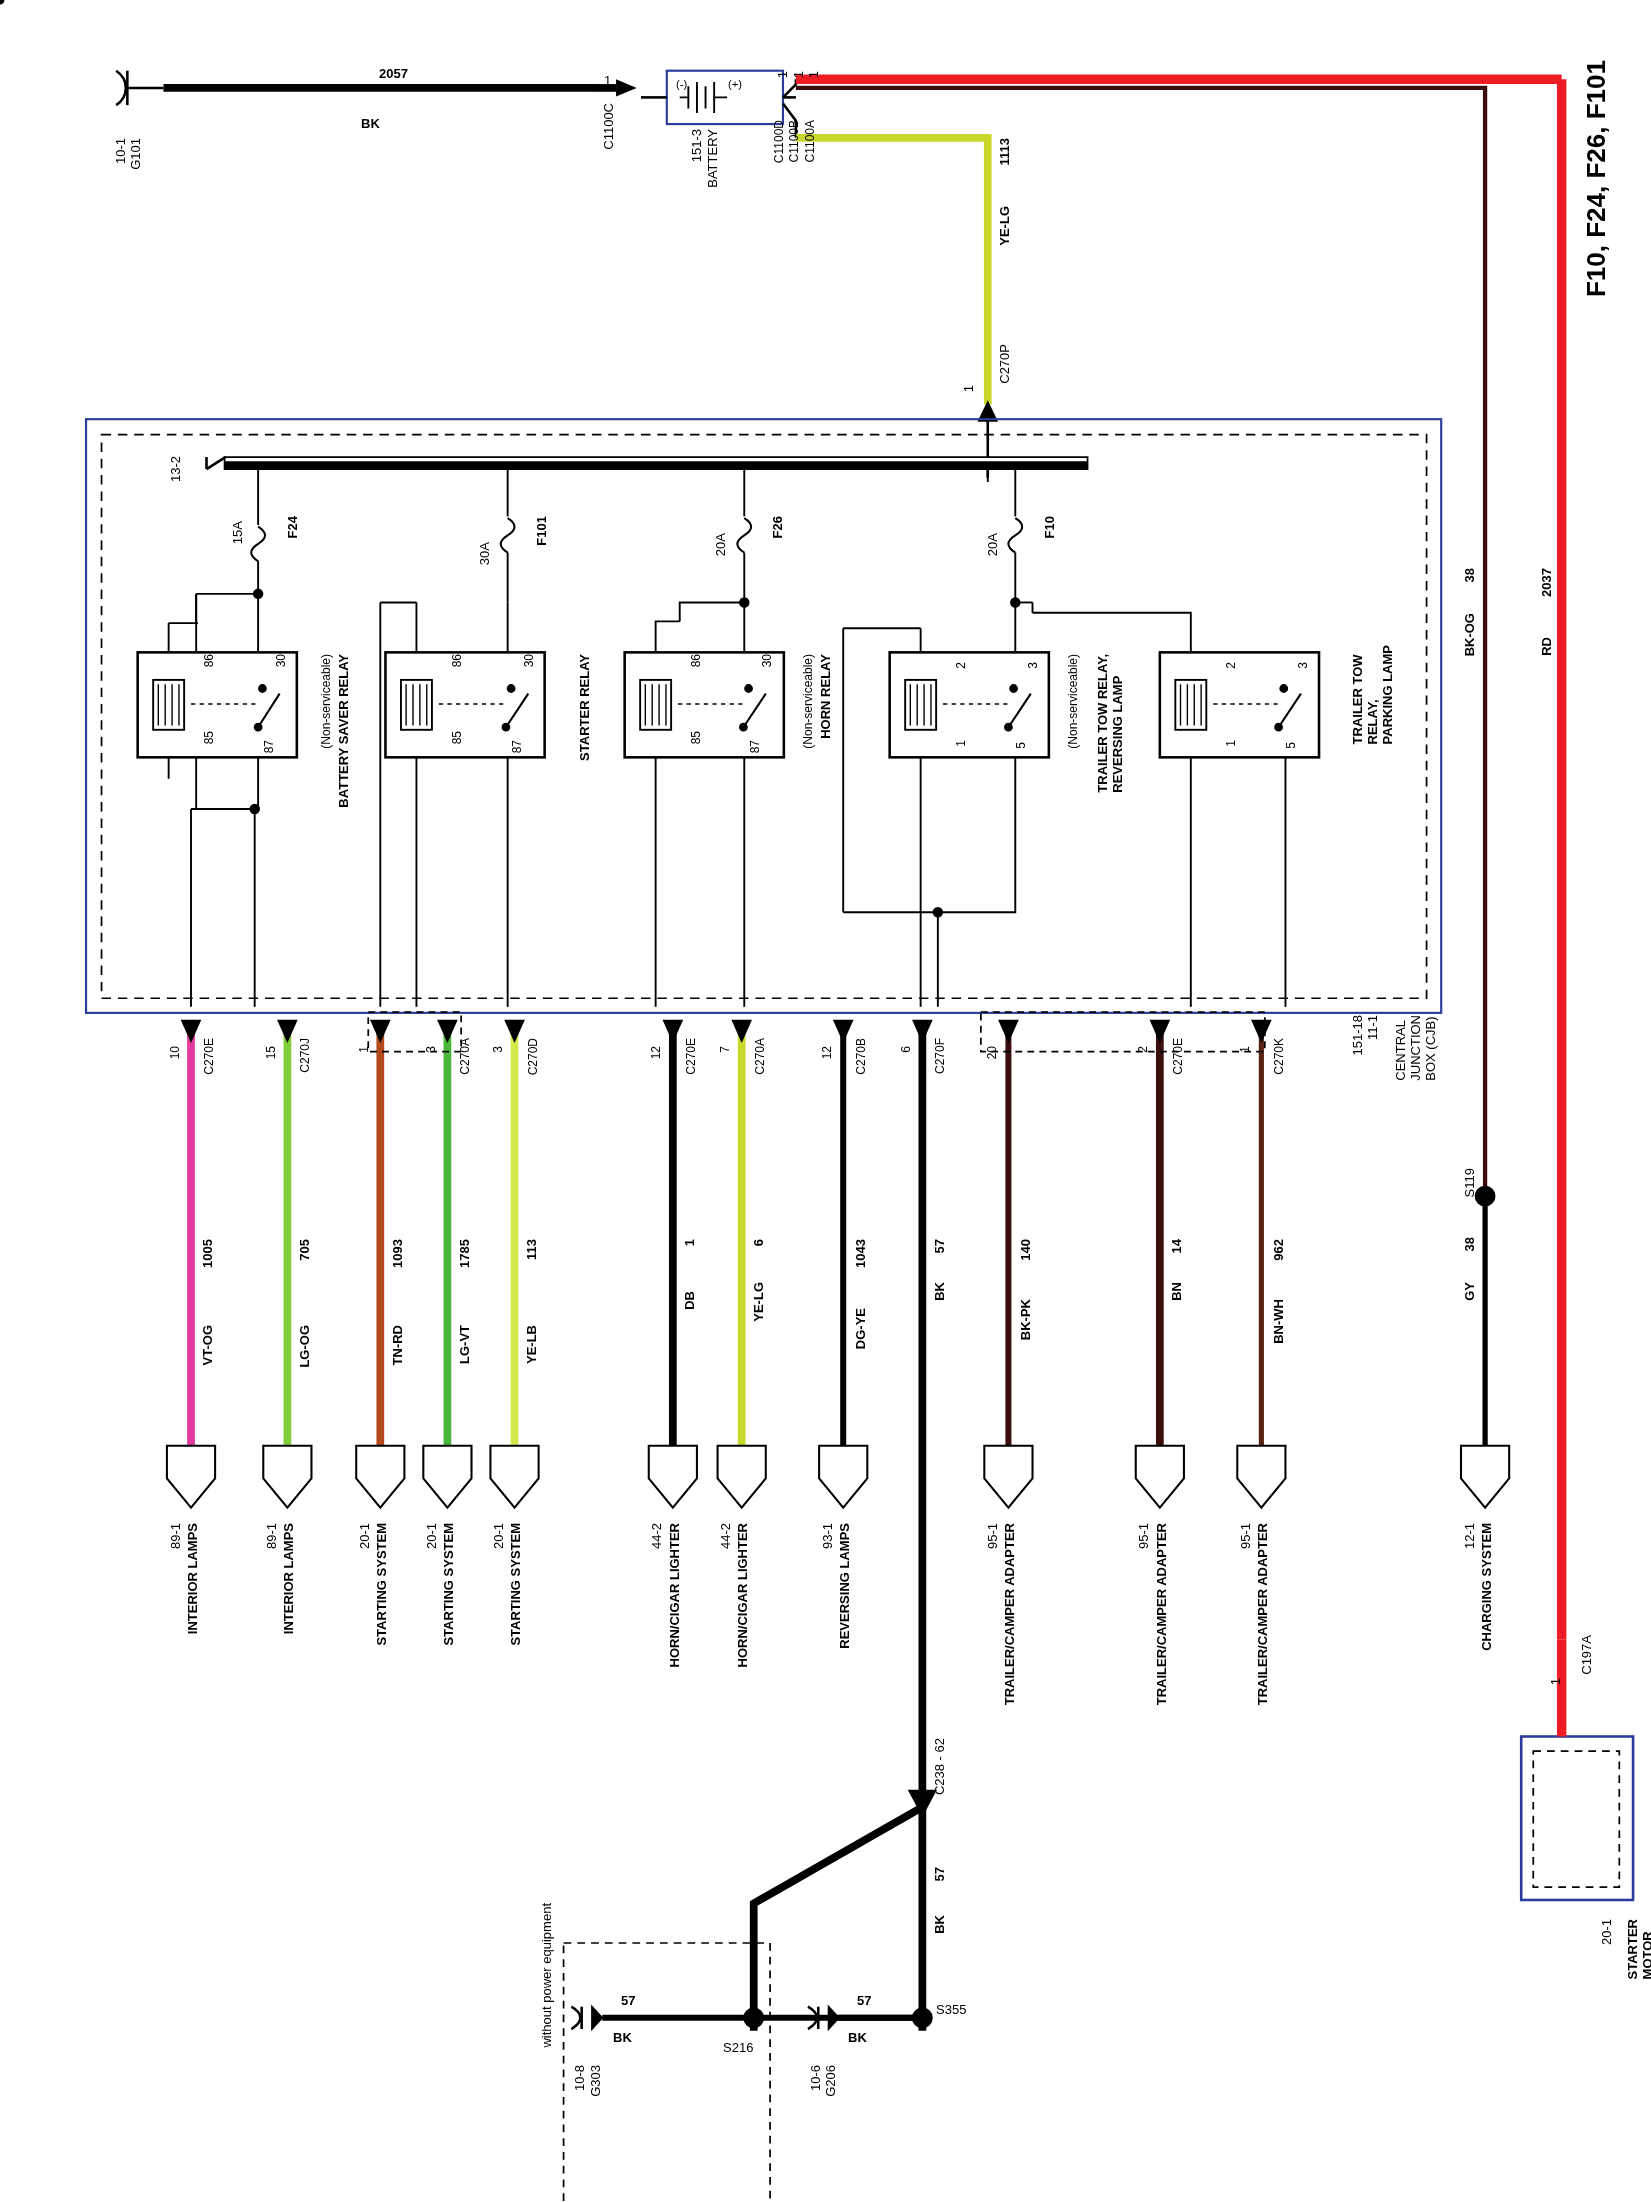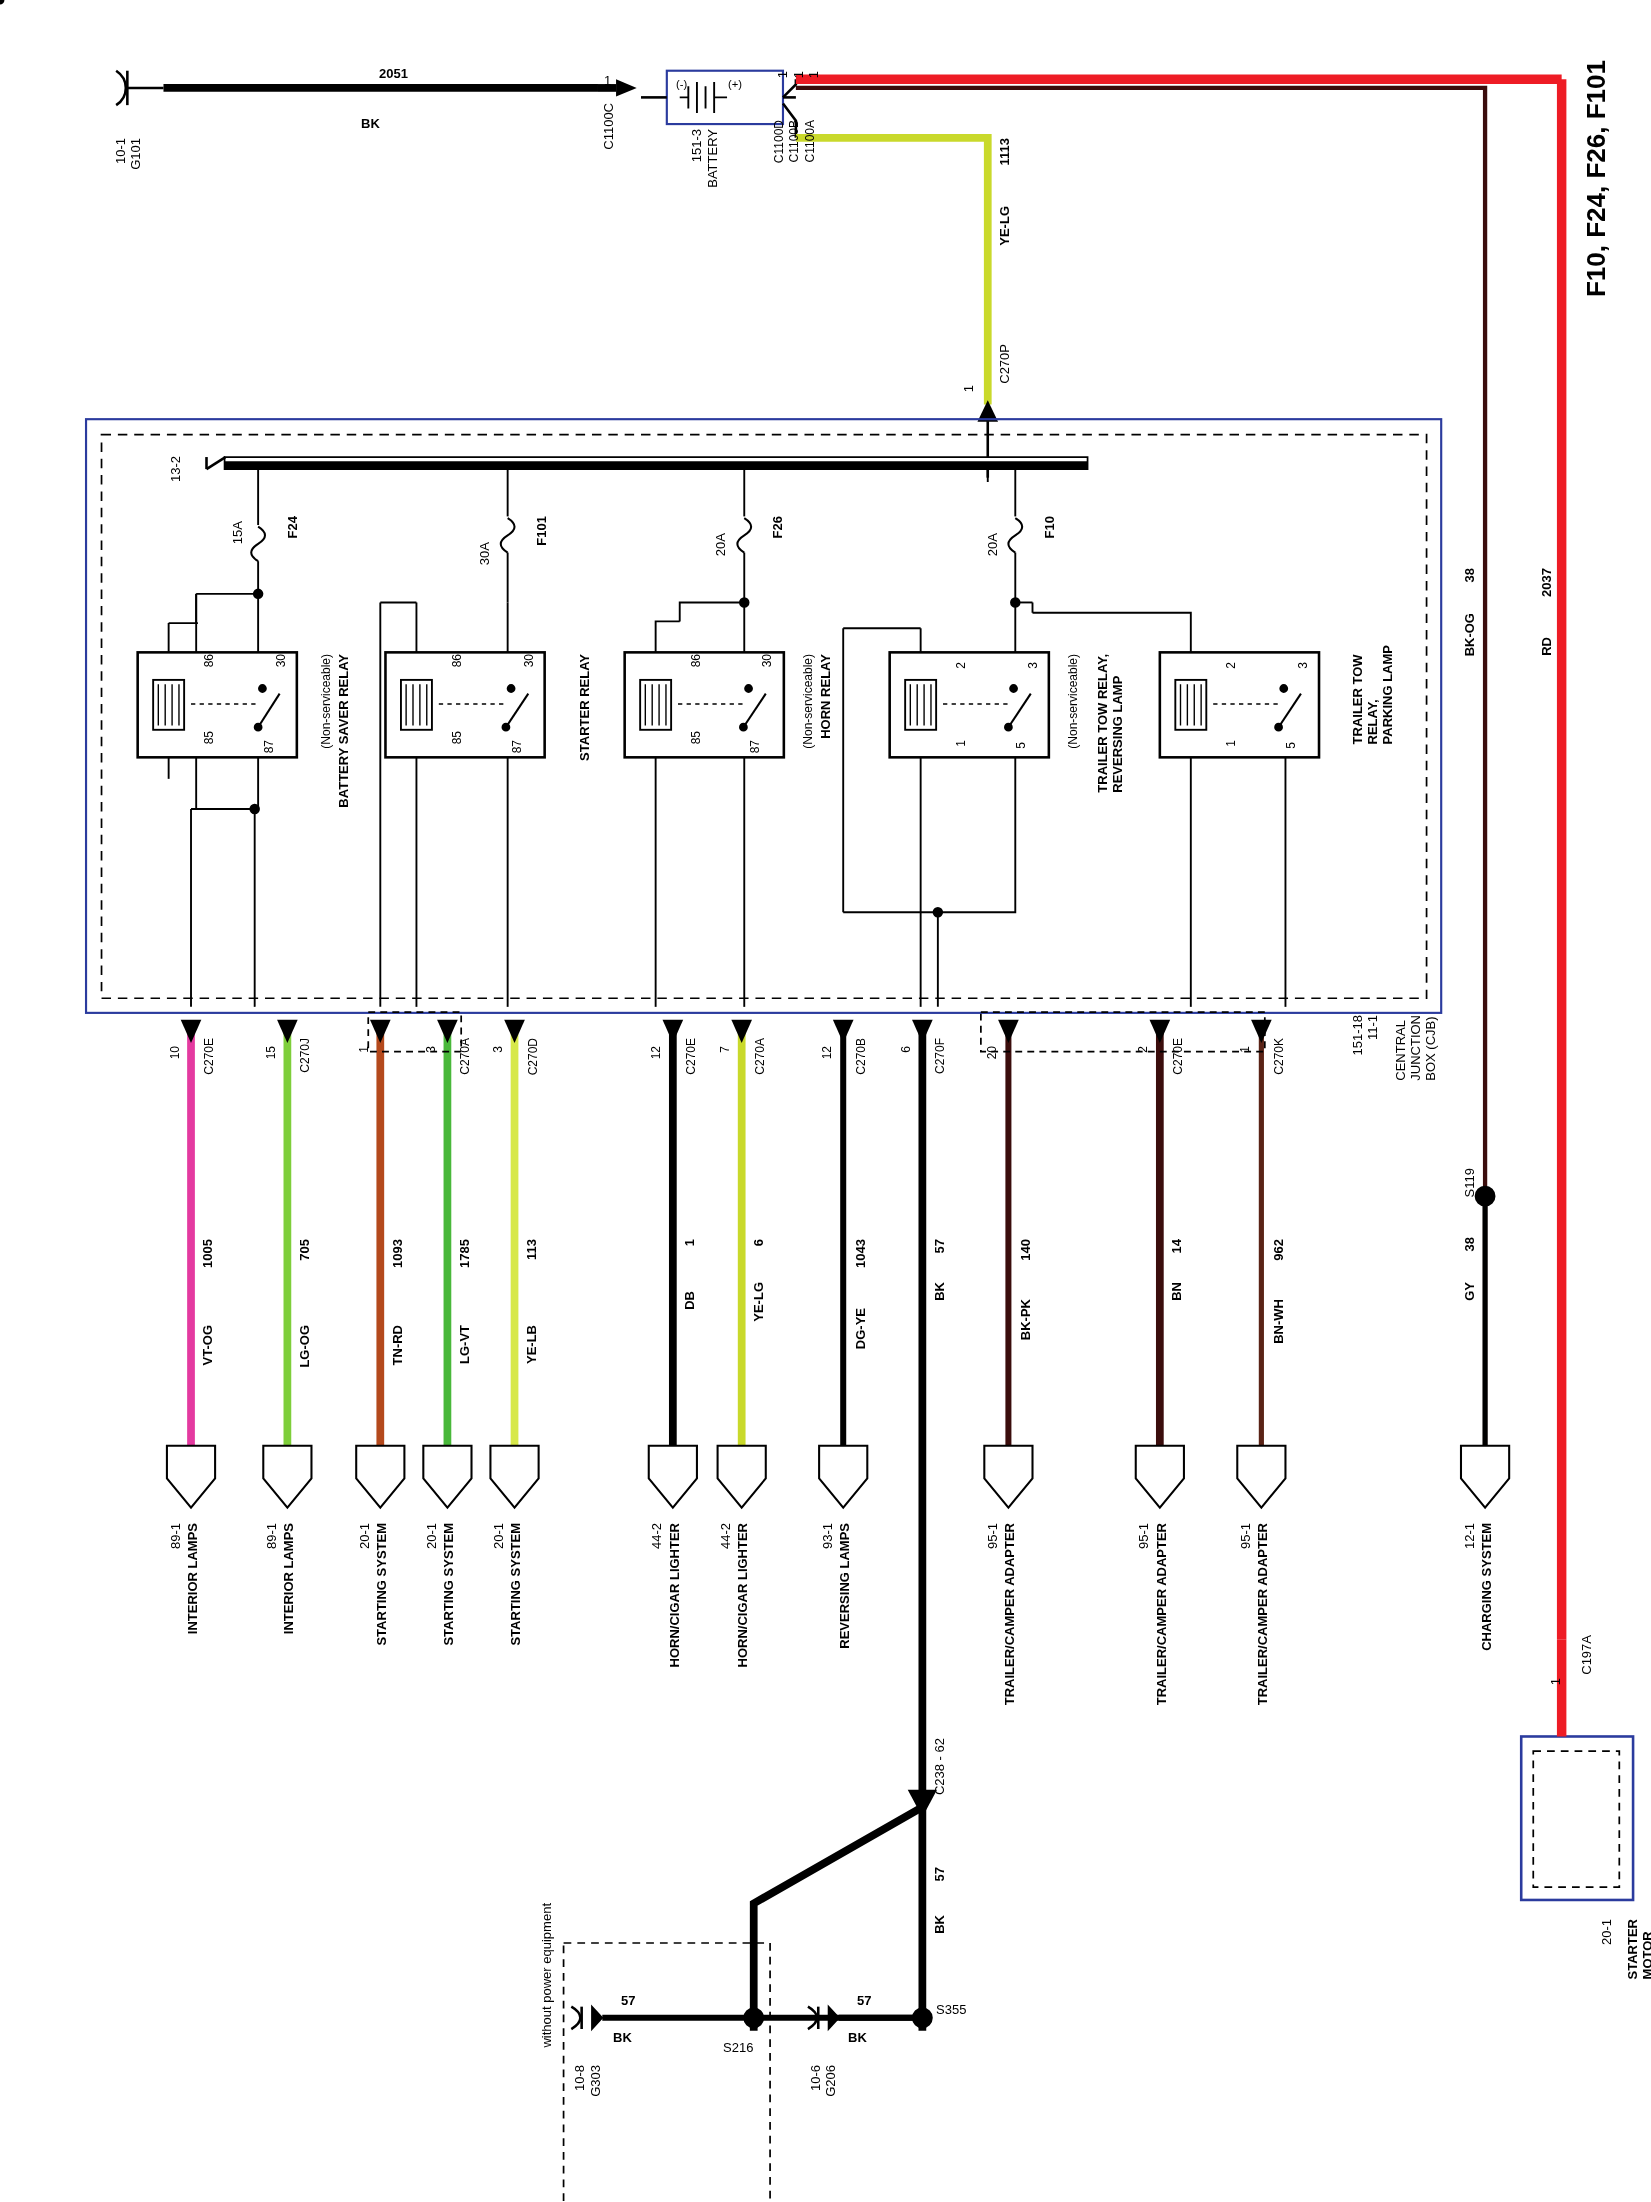--- a/index.html
+++ b/index.html
@@ -237,21 +237,21 @@
 
     <rect x="655," y="0" width="0" height="0" opacity="0"></rect>
     <rect x="655" y="2258" width="240" height="310" fill="none" stroke="#000" stroke-width="2" stroke-dasharray="9 7"></rect>
   </g>
 </svg>
 
 <div class="ttl vrt" style="left:1581px;top:60px;">F10, F24, F26, F101</div>
 
 <div class="lbl vrt" style="left:129px;top:138px;">G101</div>
 <div class="lbl vrt" style="left:114px;top:138px;">10-1</div>
-<div class="lbl b" style="left:379px;top:67px;">2051</div>
+<div class="lbl b" style="left:379px;top:67px;">2057</div>
 <div class="lbl b" style="left:361px;top:117px;">BK</div>
 <div class="lbl" style="left:604px;top:74px;">1</div>
 <div class="lbl vrt" style="left:602px;top:103px;">C1100C</div>
 
 <div class="lbl" style="left:676px;top:79px;font-size:11.2px;">(-)</div>
 <div class="lbl" style="left:728px;top:79px;font-size:11.2px;">(+)</div>
 <div class="lbl vrt" style="left:706px;top:129px;">BATTERY</div>
 <div class="lbl vrt" style="left:690px;top:129px;">151-3</div>
 <div class="lbl vrt" style="left:804px;top:120px;font-size:12px;">C1100A</div>
 <div class="lbl vrt" style="left:788px;top:120px;font-size:12px;">C1100B</div>

